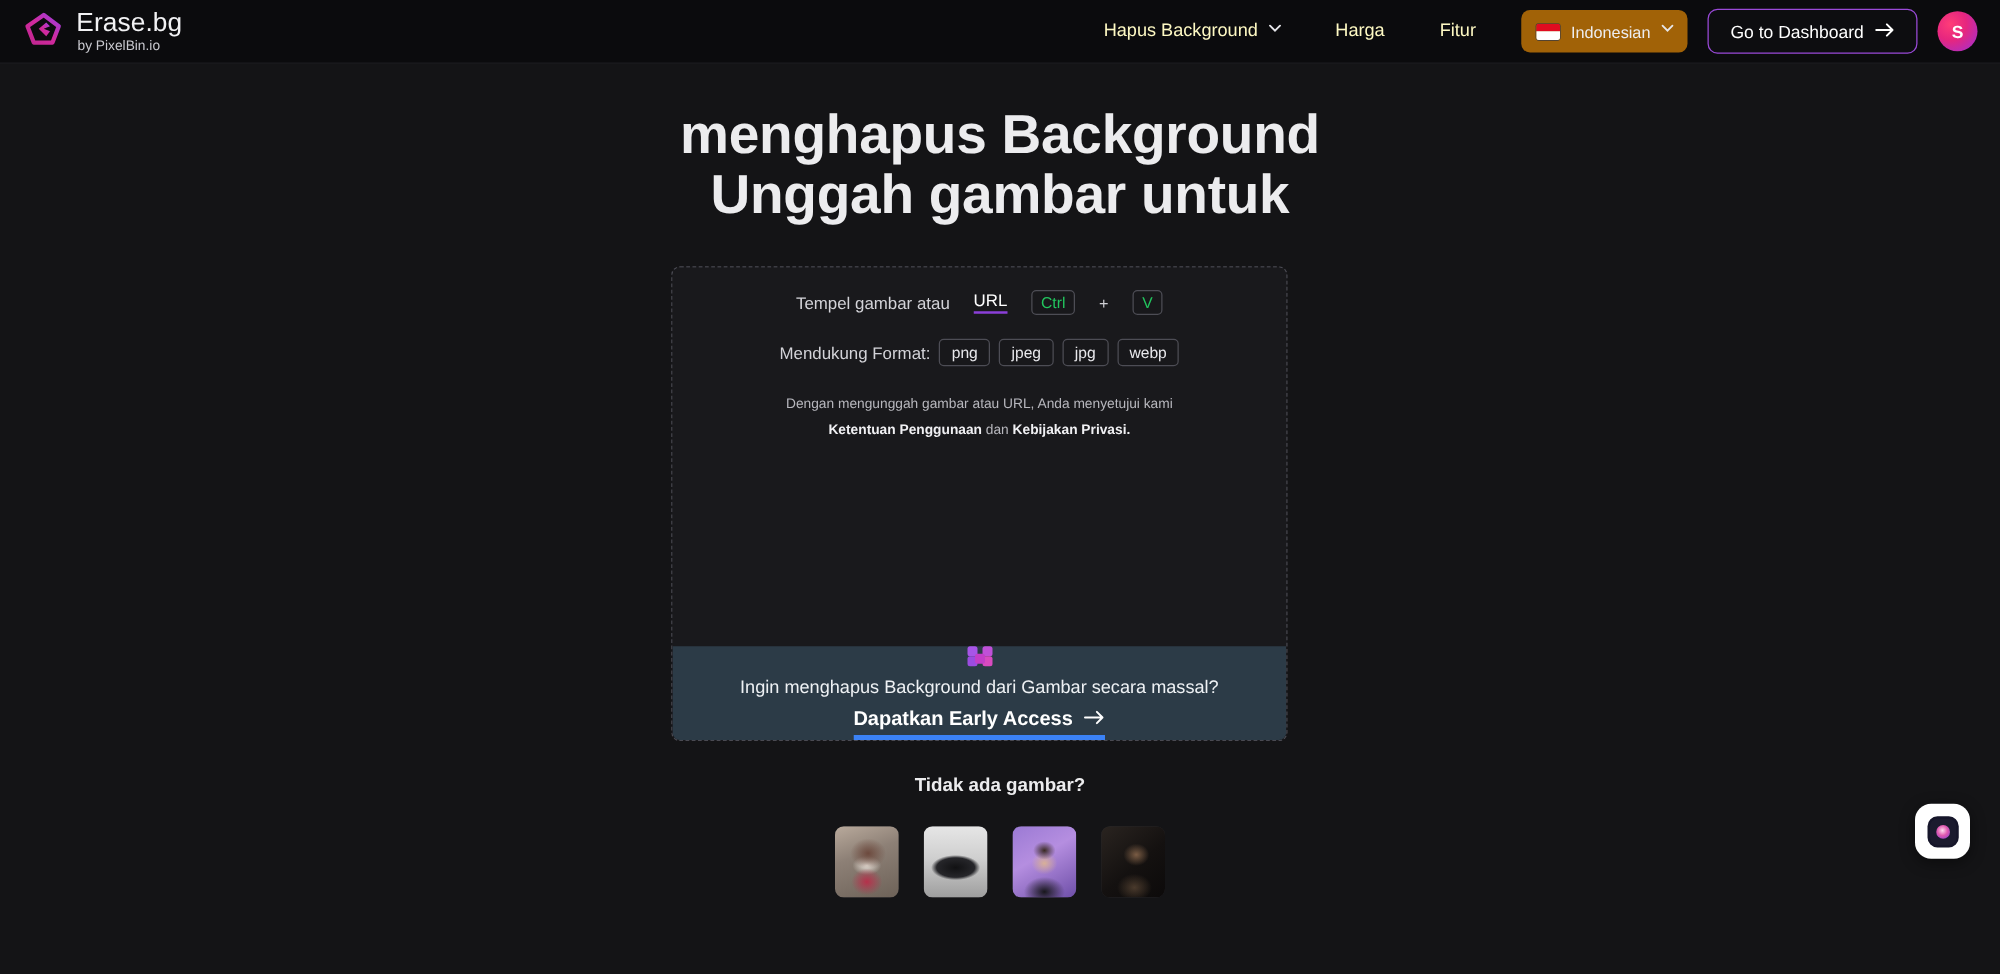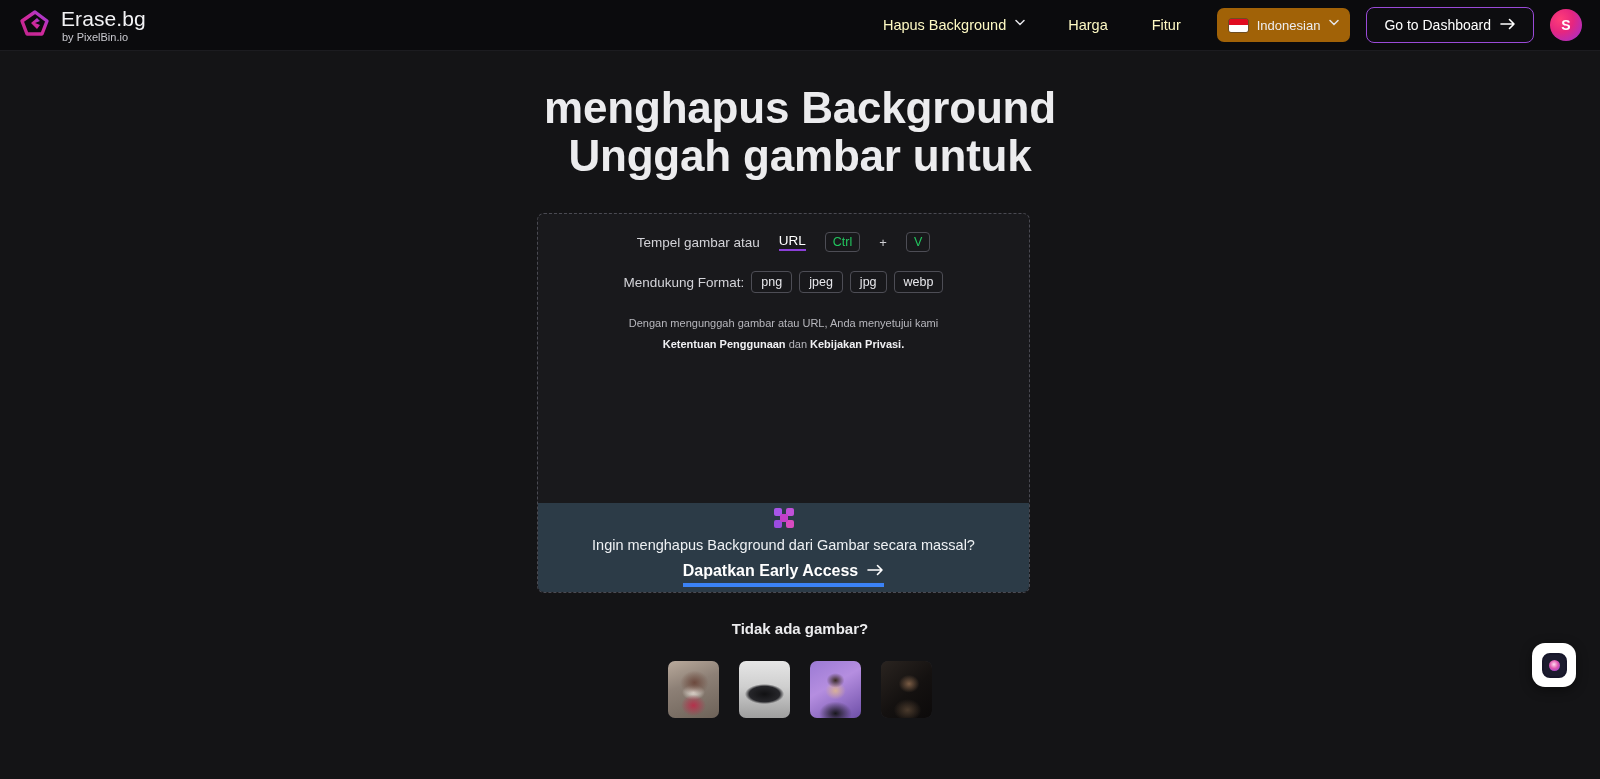--- a/index.html
+++ b/index.html
@@ -116,21 +116,21 @@
   }
 
   .terms {
     margin-top:20px; width:346px; margin-left:auto; margin-right:auto;
     text-align:center; font-size:11px; color:#b7b7bd; line-height:1.95;
   }
   .terms b { color:#f0f0f3; font-weight:700; }
 
   
   .banner {
-    position:absolute; bottom:0; left:0; width:100%; height:89px;
+    position:absolute; bottom:0; left:0; width:100%; height:75px;
     background:#2c3b47;
     display:flex; flex-direction:column; align-items:center; justify-content:center;
   }
   .banner-icon { width:20px; height:20px; position:relative; margin-bottom:9px; }
   .banner-icon i { position:absolute; width:8px; height:8px; border-radius:2px; display:block; }
   .bi-tl { top:0; left:0; background:#a855e8; }
   .bi-tr { top:0; right:0; background:#c050d8; }
   .bi-bl { bottom:0; left:0; background:#9b4ce0; }
   .bi-br { bottom:0; right:0; background:#d84bc0; }
   .bi-c  { top:6px; left:6px; width:8px; height:8px; background:#c33ec8; border-radius:2px; }

